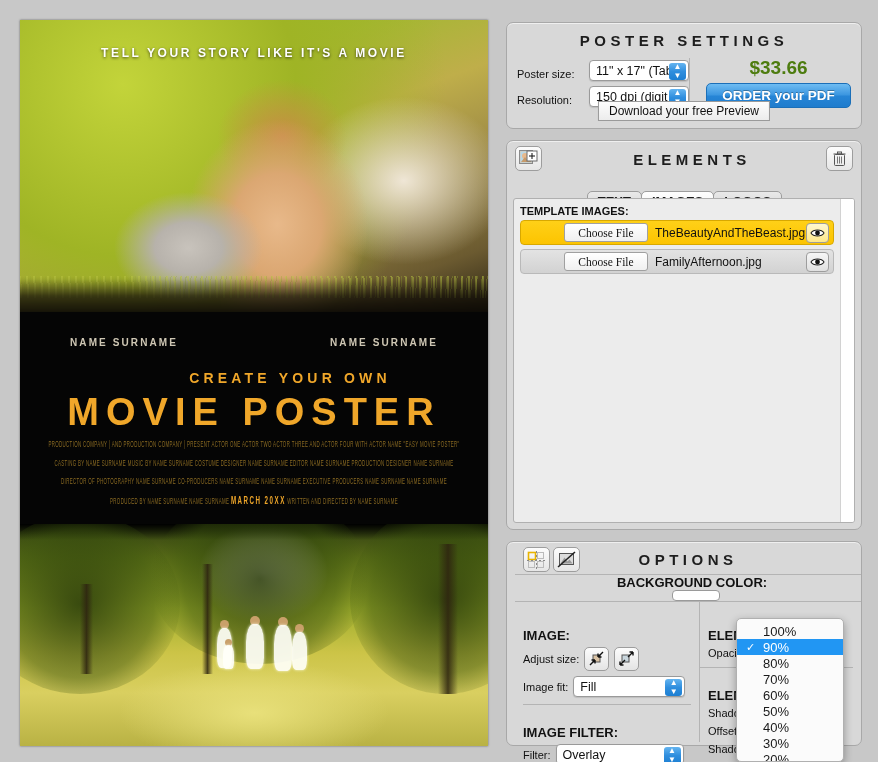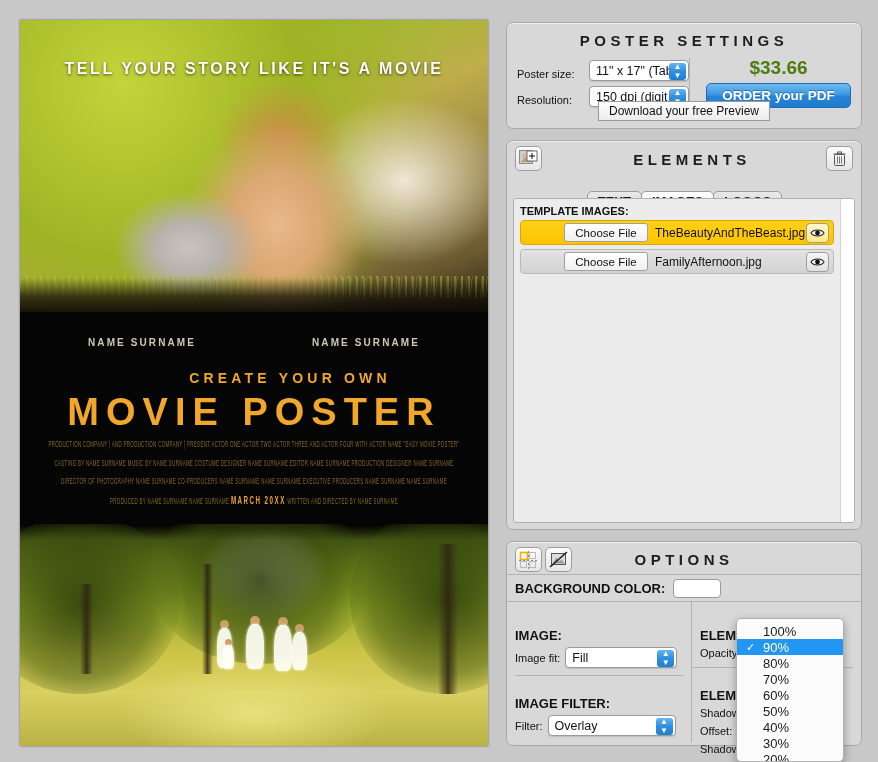--- a/index.html
+++ b/index.html
@@ -42,32 +42,32 @@
     filter: blur(1px);
   }
   #photo-top .grass-edge {
     position: absolute; left: 0; bottom: 14px; width: 468px; height: 22px;
     background:
       repeating-linear-gradient(88deg, rgba(190,200,70,.55) 0 2px, rgba(0,0,0,0) 2px 7px),
       repeating-linear-gradient(95deg, rgba(150,170,50,.45) 0 1px, rgba(0,0,0,0) 1px 5px);
     opacity: .8;
   }
   #tagline {
-    position: absolute; top: 40px; width: 468px; text-align: center;
-    color: #ffffff; font-size: 16px; font-weight: bold; letter-spacing: 2.6px;
+    position: absolute; top: 26px; width: 468px; text-align: center;
+    color: #ffffff; font-size: 12px; font-weight: bold; letter-spacing: 2.6px;
     text-shadow: 0 1px 3px rgba(0,0,0,.65);
   }
   
   #title-block {
     position: absolute; left: 0; top: 292px; width: 468px; height: 212px;
     background: #050505;
   }
   .names-row {
     position: absolute; top: 25px; width: 468px;
-    display: flex; justify-content: space-between; padding: 0 68px;
+    display: flex; justify-content: space-between; padding: 0 50px;
   }
   .cast-name {
     color: #cfc7b4; font-size: 10px; font-weight: bold; letter-spacing: 2.1px;
   }
   #create-your-own {
     position: absolute; top: 58px; width: 540px; text-align: center;
     color: #f0a72a; font-size: 14px; font-weight: bold; letter-spacing: 4.2px;
   }
   #movie-poster-title {
     position: absolute; top: 78px; width: 468px; text-align: center;
@@ -210,41 +210,42 @@
   }
   .img-row.selected {
     background: linear-gradient(180deg, #ffd018 0%, #fcc400 100%);
     border-color: #d8a800;
   }
   .choose-file {
     width: 84px; height: 19px; margin-left: 40px;
     background: linear-gradient(180deg, #fff 0%, #f0f0f0 100%);
     border: 1px solid #a0a0a0; border-radius: 3px;
     font-size: 11.5px; color: #111;
-    display: flex; align-items: center; justify-content: center;
+    display: flex; align-items: center; justify-content: center; font-family: Liberation Serif, serif;
   }
   .file-name { flex: 1; margin-left: 7px; font-size: 12px; color: #111; }
   .eye-btn {
     width: 23px; height: 20px; margin-right: 1px;
     background: linear-gradient(180deg, #f6f6f6 0%, #e0e0e0 100%);
     border: 1px solid #9d9d9d; border-radius: 4px;
     display: flex; align-items: center; justify-content: center;
   }
   .img-row.selected .eye-btn { background: linear-gradient(180deg, #fff7d0 0%, #ffe98a 100%); }
 
   
-  #options { left: 506px; top: 541px; width: 356px; height: 205px; }
+  #options { left: 506px; top: 541px; width: 356px; height: 205px; padding-left: 8px; }
   #opt-header { position: relative; height: 32px; }
   #opt-header .panel-title { padding-top: 9px; }
   #grid-btn { left: 8px; }
   #noimg-btn { left: 38px; }
   #bg-row {
     display: flex; align-items: center; height: 28px;
     padding-left: 8px; border-top: 1px solid #b4b4b4; border-bottom: 1px solid #b4b4b4;
     background: #d8d8d8;
+    flex-direction: column;
   }
   #bg-label { font-size: 13px; font-weight: bold; color: #111; }
   #bg-swatch {
     margin-left: 8px; width: 48px; height: 19px;
     background: #fff; border: 1px solid #9a9a9a; border-radius: 4px;
   }
   #opt-cols { display: flex; height: 140px; }
   .opt-col { padding: 6px 0 0 8px; }
   #opt-col-left { width: 185px; border-right: 1px solid #b4b4b4; }
   #opt-col-right { flex: 1; }
@@ -443,20 +444,37 @@
 
   <div id="bg-row">
     <span id="bg-label">BACKGROUND COLOR:</span>
     <div id="bg-swatch"></div>
   </div>
 
   <div id="opt-cols">
 
     <div class="opt-col" id="opt-col-left">
       <div class="sec-title">IMAGE:</div>
+      <div class="adjust-row">
+        <span class="sub-label">Adjust size:</span>
+        <div class="icon-btn">
+          <svg width="17" height="16" viewBox="0 0 17 16">
+            <rect x="5" y="4" width="7" height="7" fill="#d9c2a4" stroke="#555"></rect>
+            <path d="M15 1 L10 6 M10 6 L13.5 6 M10 6 L10 2.5" stroke="#111" stroke-width="1.4" fill="none"></path>
+            <path d="M2 14 L7 9 M7 9 L3.5 9 M7 9 L7 12.5" stroke="#111" stroke-width="1.4" fill="none"></path>
+          </svg>
+        </div>
+        <div class="icon-btn">
+          <svg width="17" height="16" viewBox="0 0 17 16">
+            <rect x="4" y="4" width="7" height="7" fill="#c9d6dd" stroke="#555"></rect>
+            <path d="M10 6 L15 1 M15 1 L11.5 1 M15 1 L15 4.5" stroke="#111" stroke-width="1.4" fill="none"></path>
+            <path d="M7 9 L2 14 M2 14 L5.5 14 M2 14 L2 10.5" stroke="#111" stroke-width="1.4" fill="none"></path>
+          </svg>
+        </div>
+      </div>
       <div class="fit-row">
         <span class="sub-label">Image fit:</span>
         <div class="sel opt-sel">
           <span>Fill</span>
           <span class="stepper">▲<span style="height:1px"></span>▼</span>
         </div>
       </div>
 
       <div class="opt-divider"></div>
 

